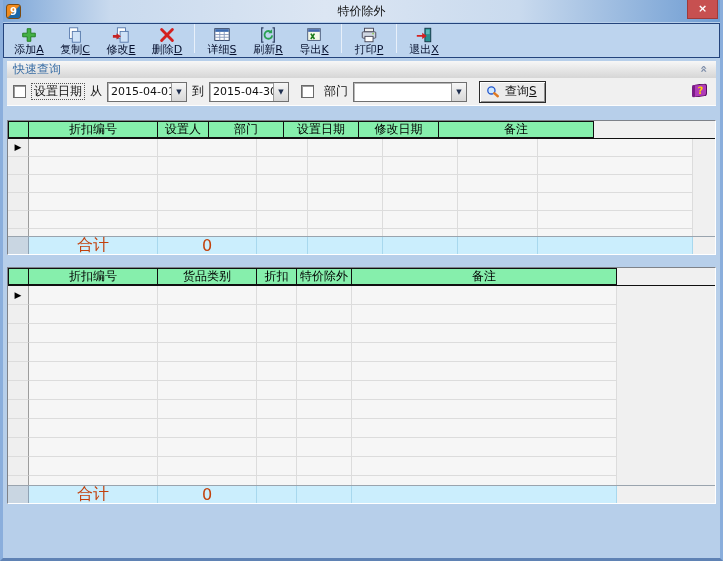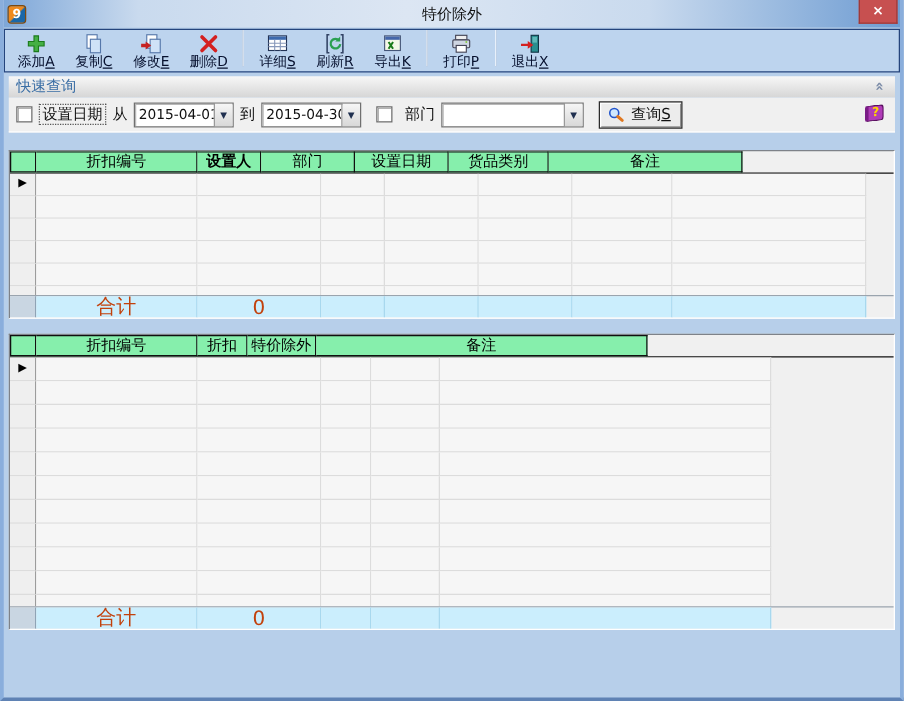--- a/index.html
+++ b/index.html
@@ -63,21 +63,21 @@
   .row-marker{font-size:9px;color:#000;visibility:hidden;line-height:9px;}
   .grid-row.current .row-marker{visibility:visible;}
   .grid-spacer{display:flex;flex:1;}
   .grid-spacer .cell{border-bottom:none;}
   .grid-total{display:flex;flex:none;height:18px;border-top:1px solid #9AA4AE;}
   .tcell{background:#CBEEFD;border-right:1px solid #A8D8EE;font-size:16px;color:#c2410c;
     display:flex;align-items:center;justify-content:center;}
   .tcell.ind{background:#C9D6E2;border-right:1px solid #8FA3B5;}
   
   .t1 .c0{width:21px;flex:none;} .t1 .c1{width:129px;flex:none;} .t1 .c2{width:99px;flex:none;}
-  .t1 .c3{width:51px;flex:none;font-weight:bold;} .t1 .c4{width:75px;flex:none;} .t1 .c5{width:75px;flex:none;}
+  .t1 .c3{width:51px;flex:none;} .t1 .c4{width:75px;flex:none;} .t1 .c5{width:75px;flex:none;}
   .t1 .c6{width:80px;flex:none;} .t1 .c7{width:155px;flex:none;}
   .t2 .c0{width:21px;flex:none;} .t2 .c1{width:129px;flex:none;} .t2 .c2{width:99px;flex:none;}
   .t2 .c3{width:40px;flex:none;} .t2 .c4{width:55px;flex:none;} .t2 .c5{width:265px;flex:none;}
   
   .sp3{height:3px;} .sp6{height:6px;} .sp8{height:8px;}
   
   .statusbar{position:absolute;left:0;right:0;bottom:0;height:19px;background:#A6C7E8;border-top:1px solid #D7E5F4;
     display:flex;align-items:stretch;padding:1px 4px;}
   .status-panel{border:1px solid;border-color:#7FA2C6 #D9E7F5 #D9E7F5 #7FA2C6;font-size:12px;color:#17355E;
     display:flex;align-items:center;padding:0 6px;}
@@ -209,21 +209,21 @@
   <div class="sp8"></div>
 
   <div class="sp6"></div>
   <div class="grid t1">
     <div class="grid-head">
       <div class="hcell c0 first"></div>
       <div class="hcell c1">折扣编号</div>
       <div class="hcell c3">设置人</div>
       <div class="hcell c4">部门</div>
       <div class="hcell c5">设置日期</div>
-      <div class="hcell c6">货品类别</div>
+      <div class="hcell c6">修改日期</div>
       <div class="hcell c7">备注</div>
     </div>
 
     <div class="grid-row current">
       <div class="cell c0 ind">
           <span class="row-marker">▶</span>
         </div>
       <div class="cell c1"></div>
         <div class="cell c2"></div>
       <div class="cell c3"></div>
@@ -302,20 +302,21 @@
     </div>
   </div>
 
   <div class="sp6"></div>
 
   <div class="sp6"></div>
   <div class="grid t2">
     <div class="grid-head">
       <div class="hcell c0 first"></div>
       <div class="hcell c1">折扣编号</div>
+      <div class="hcell c2">货品类别</div>
       <div class="hcell c3">折扣</div>
       <div class="hcell c4">特价除外</div>
       <div class="hcell c5">备注</div>
     </div>
 
     <div class="grid-row current">
       <div class="cell c0 ind">
           <span class="row-marker">▶</span>
         </div>
       <div class="cell c1"></div>

